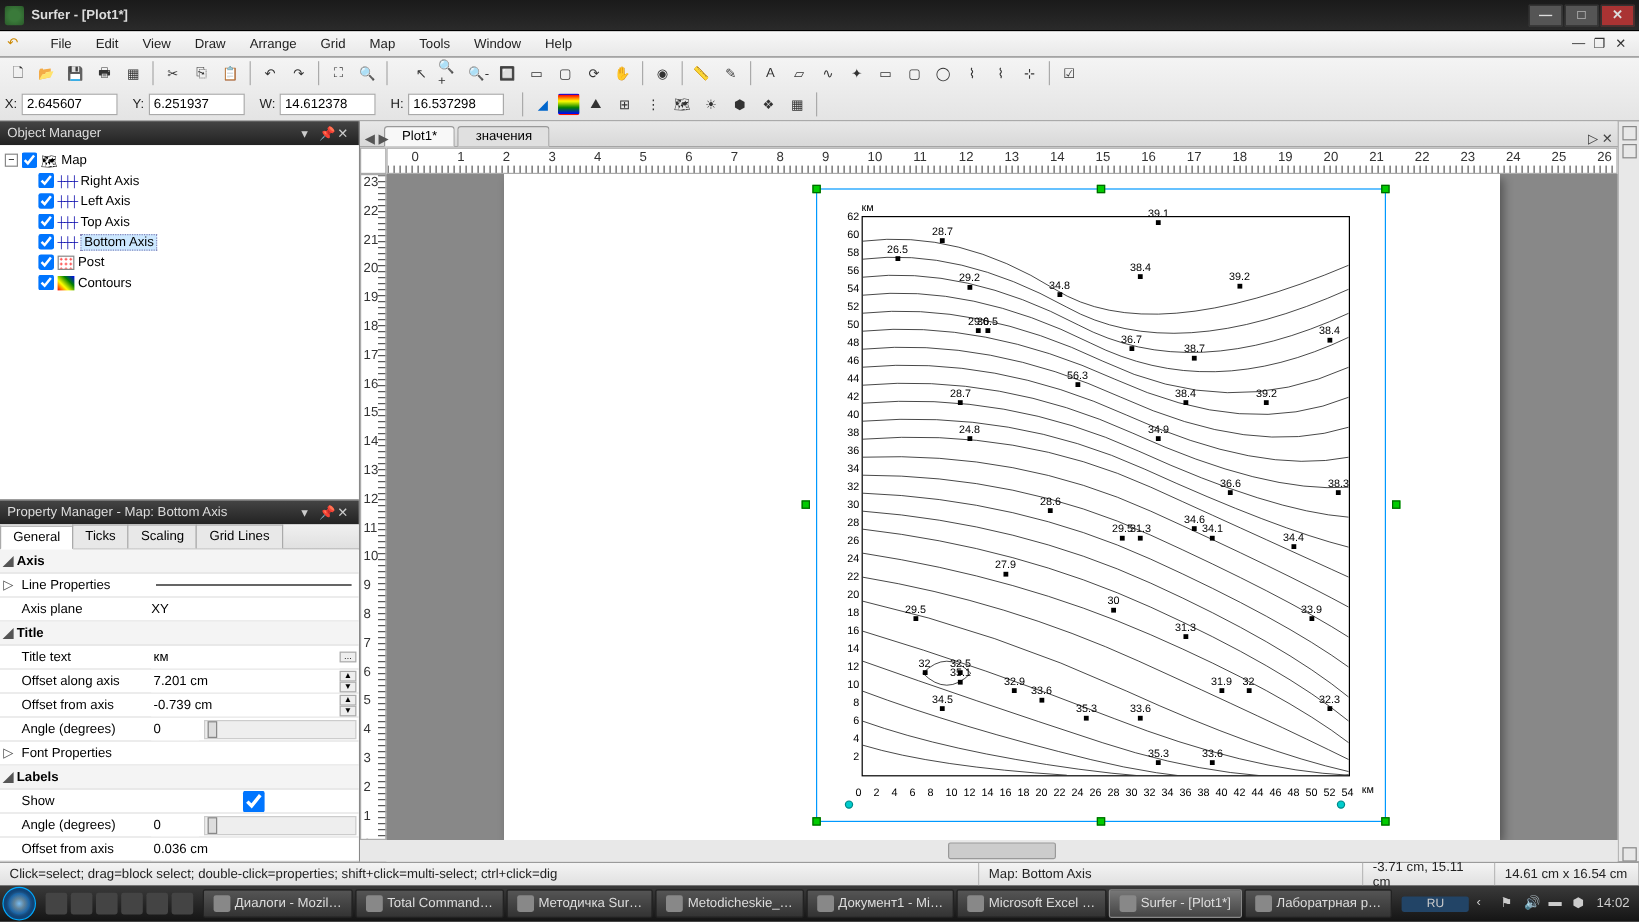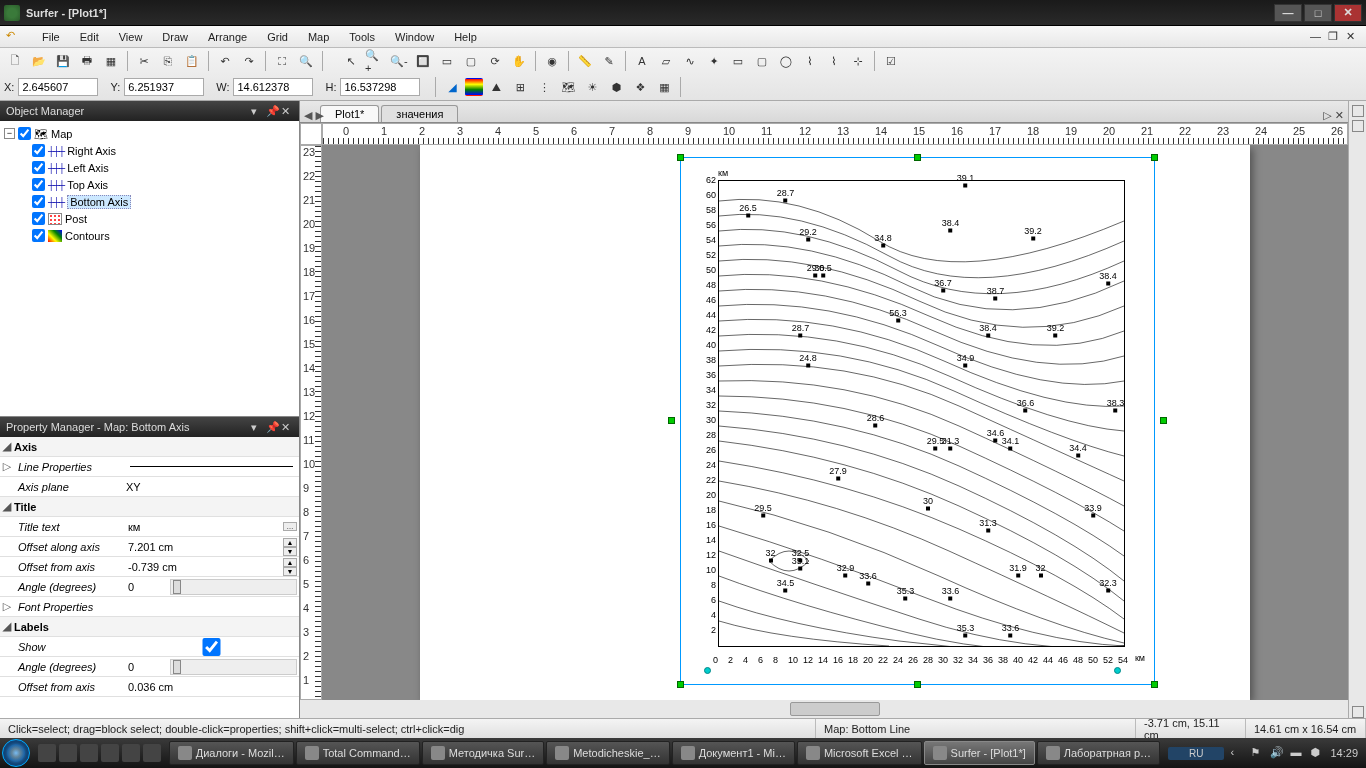--- a/index.html
+++ b/index.html
@@ -40,21 +40,21 @@
 .axic { color:#00a; font-size:9px; letter-spacing:-1px; }
 
 .propmgr { height:302px; display:flex; flex-direction:column; border-top:1px solid #888; }
 .tabstrip { display:flex; background:linear-gradient(to bottom,#f0f0f0,#e0e0e0); border-bottom:1px solid #aaa; }
 .ptab { padding:3px 10px; border:1px solid #aaa; border-bottom:none; background:#e8e8e8; margin-right:-1px; cursor:pointer; }
 .ptab.active { background:#fff; border-bottom:1px solid #fff; position:relative; top:1px; }
 .propgrid { flex:1; background:#fff; overflow:auto; }
 .prow { display:flex; border-bottom:1px solid #e0e0e0; min-height:20px; align-items:center; }
 .prow.hdr { background:#f4f4f4; font-weight:bold; }
 .prow .arrow { width:14px; text-align:center; color:#555; }
-.prow .k { width:110px; padding-left:4px;font-style:italic; }
+.prow .k { width:110px; padding-left:4px; }
 .prow .v { flex:1; display:flex; align-items:center; padding:0 2px; }
 .prow .v input { flex:1; border:none; height:18px; padding:0 2px; }
 .stepbtns { display:flex; flex-direction:column; }
 .stepbtns span { width:14px; height:9px; border:1px solid #aaa; font-size:7px; display:flex; align-items:center; justify-content:center; cursor:pointer; background:#eee; }
 .lineprev { flex:1; height:1px; background:#000; margin:0 4px; }
 .slider { flex:1; height:16px; position:relative; background:#eee; border:1px solid #ccc; margin-left:4px; }
 .slider .thumb { position:absolute; width:8px; height:14px; background:#ddd; border:1px solid #888; left:2px; }
 
 .canvaswrap { flex:1; display:flex; flex-direction:column; background:#ccc; position:relative; }
 .doctabs { display:flex; background:linear-gradient(to bottom,#e8e8e8,#d8d8d8); height:22px; align-items:flex-end; padding-left:20px; border-bottom:1px solid #888; }
@@ -265,20 +265,26 @@
     </div>
 
     <div class="propmgr">
       <div class="panehdr">
         <span>Property Manager - Map: Bottom Axis</span>
         <div class="btns">
           <span>▾</span>
           <span>📌</span>
           <span>✕</span>
         </div>
+      </div>
+      <div class="tabstrip">
+        <div class="ptab active">General</div>
+        <div class="ptab">Ticks</div>
+        <div class="ptab">Scaling</div>
+        <div class="ptab">Grid Lines</div>
       </div>
       <div class="propgrid">
         <div class="prow hdr">
             <span class="arrow">◢</span>
             <span>Axis</span>
           </div>
         <div class="prow">
             <span class="arrow">▷</span>
             <span class="k">Line Properties</span>
             <span class="v">
@@ -614,21 +620,21 @@
   <div class="rstrip">
     <span></span>
     <span></span>
     <div style="flex:1"></div>
     <span></span>
   </div>
 </div>
 
 <div class="statusbar">
   <div class="cell flex">Click=select; drag=block select; double-click=properties; shift+click=multi-select; ctrl+click=dig</div>
-  <div class="cell" style="width:320px">Map: Bottom Line</div>
+  <div class="cell" style="width:320px">Map: Bottom Axis</div>
   <div class="cell" style="width:110px">-3.71 cm, 15.11 cm</div>
   <div class="cell" style="width:120px">14.61 cm x 16.54 cm</div>
 </div>
 
 <div class="taskbar">
   <div class="startbtn">
       <div class="orb"></div>
     </div>
   <div class="qlaunch">
     <span></span>
@@ -672,15 +678,15 @@
         <span>Лаборатрная р…</span>
       </div>
     </div>
   <div class="tray">
     <span class="lang">RU</span>
     <span class="tic">‹</span>
     <span class="tic">⚑</span>
     <span class="tic">🔊</span>
     <span class="tic">▬</span>
     <span class="tic">⬢</span>
-    <span>14:29</span>
+    <span>14:02</span>
   </div>
 </div>
 
 </body></html>

